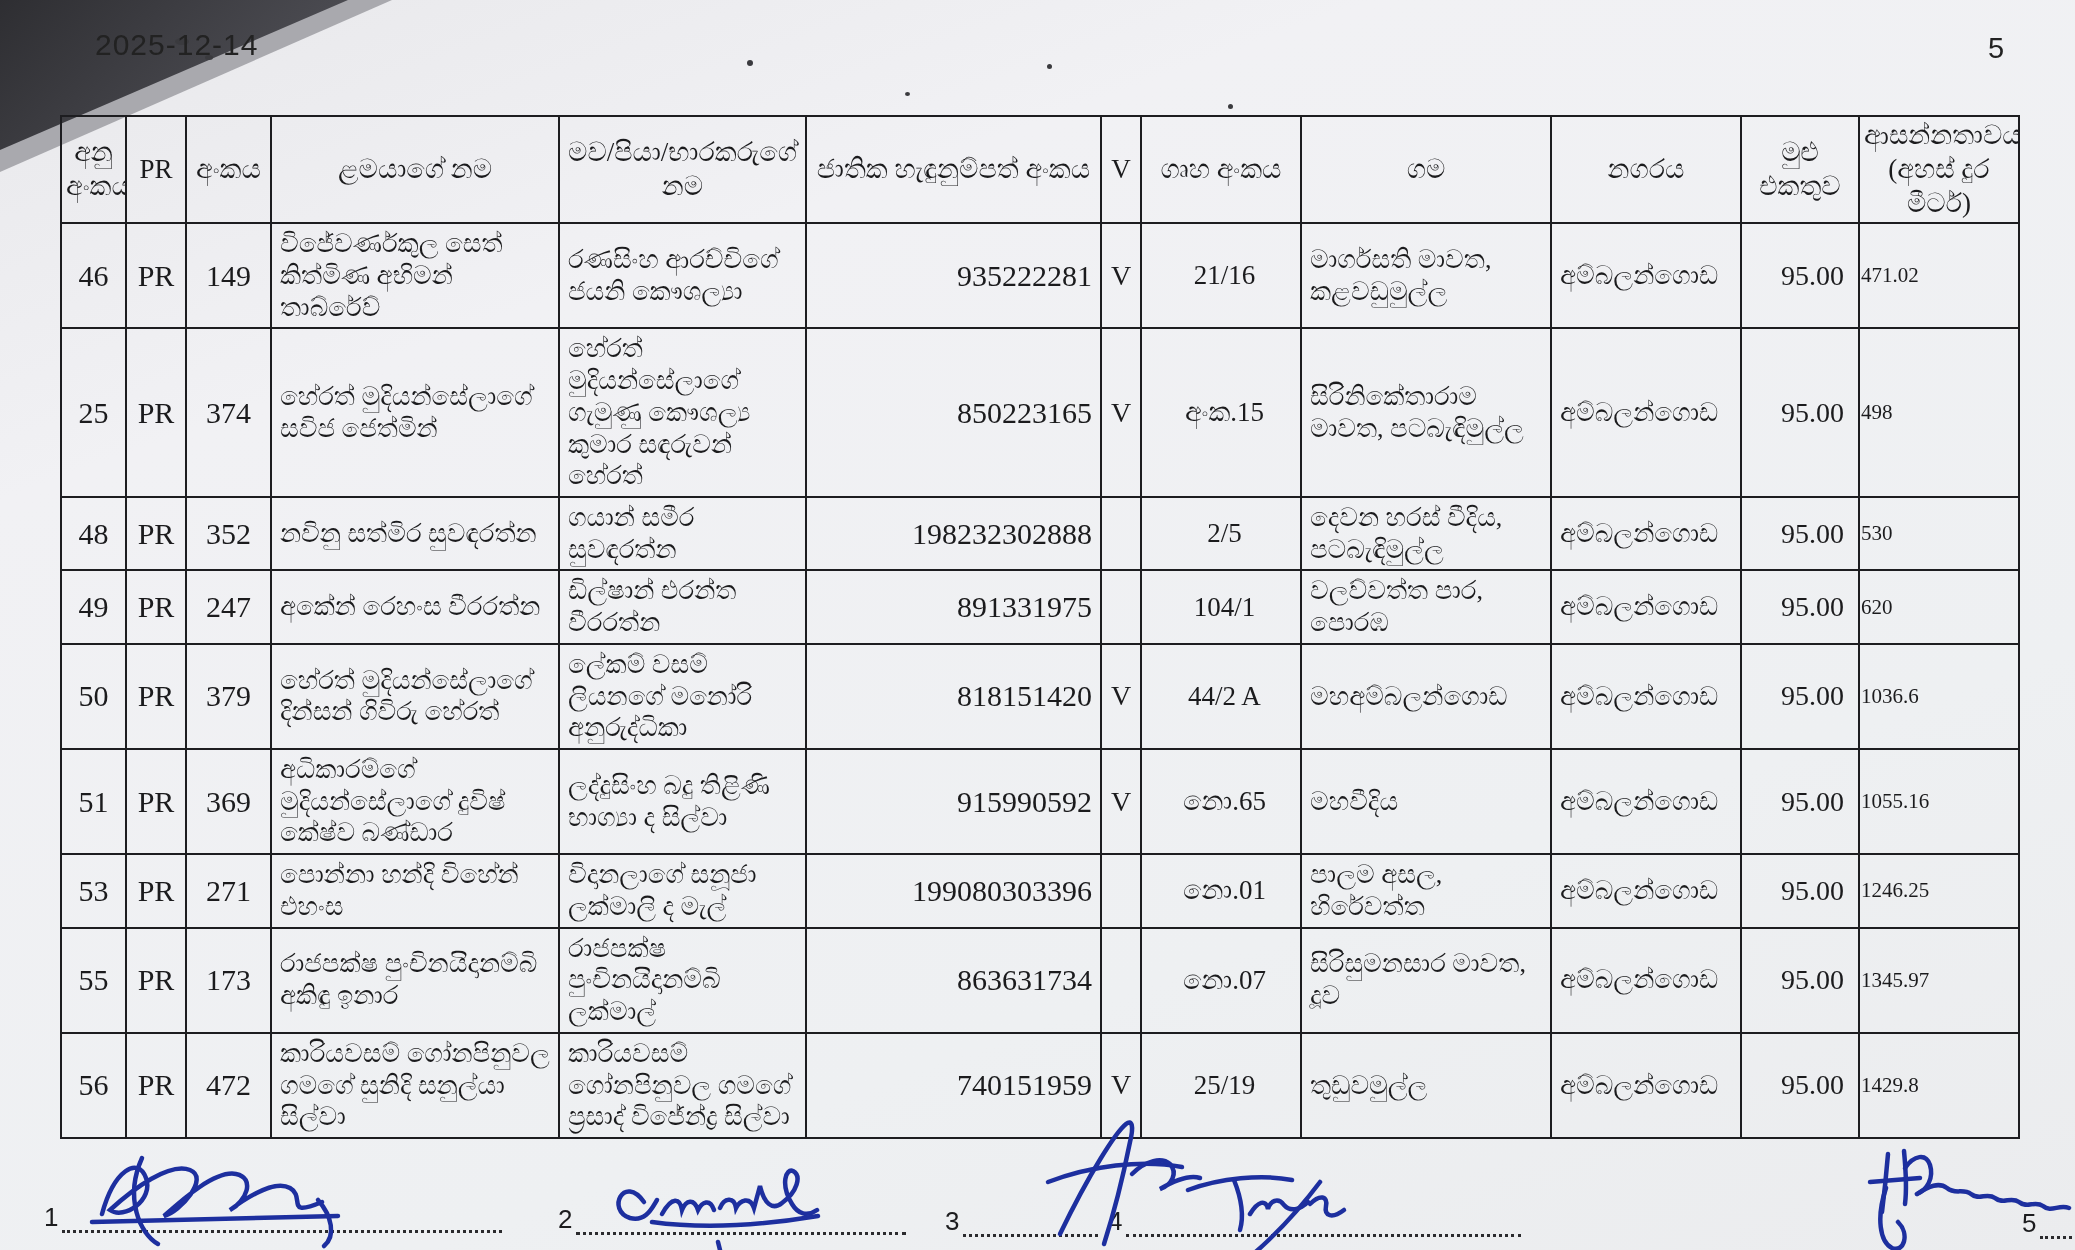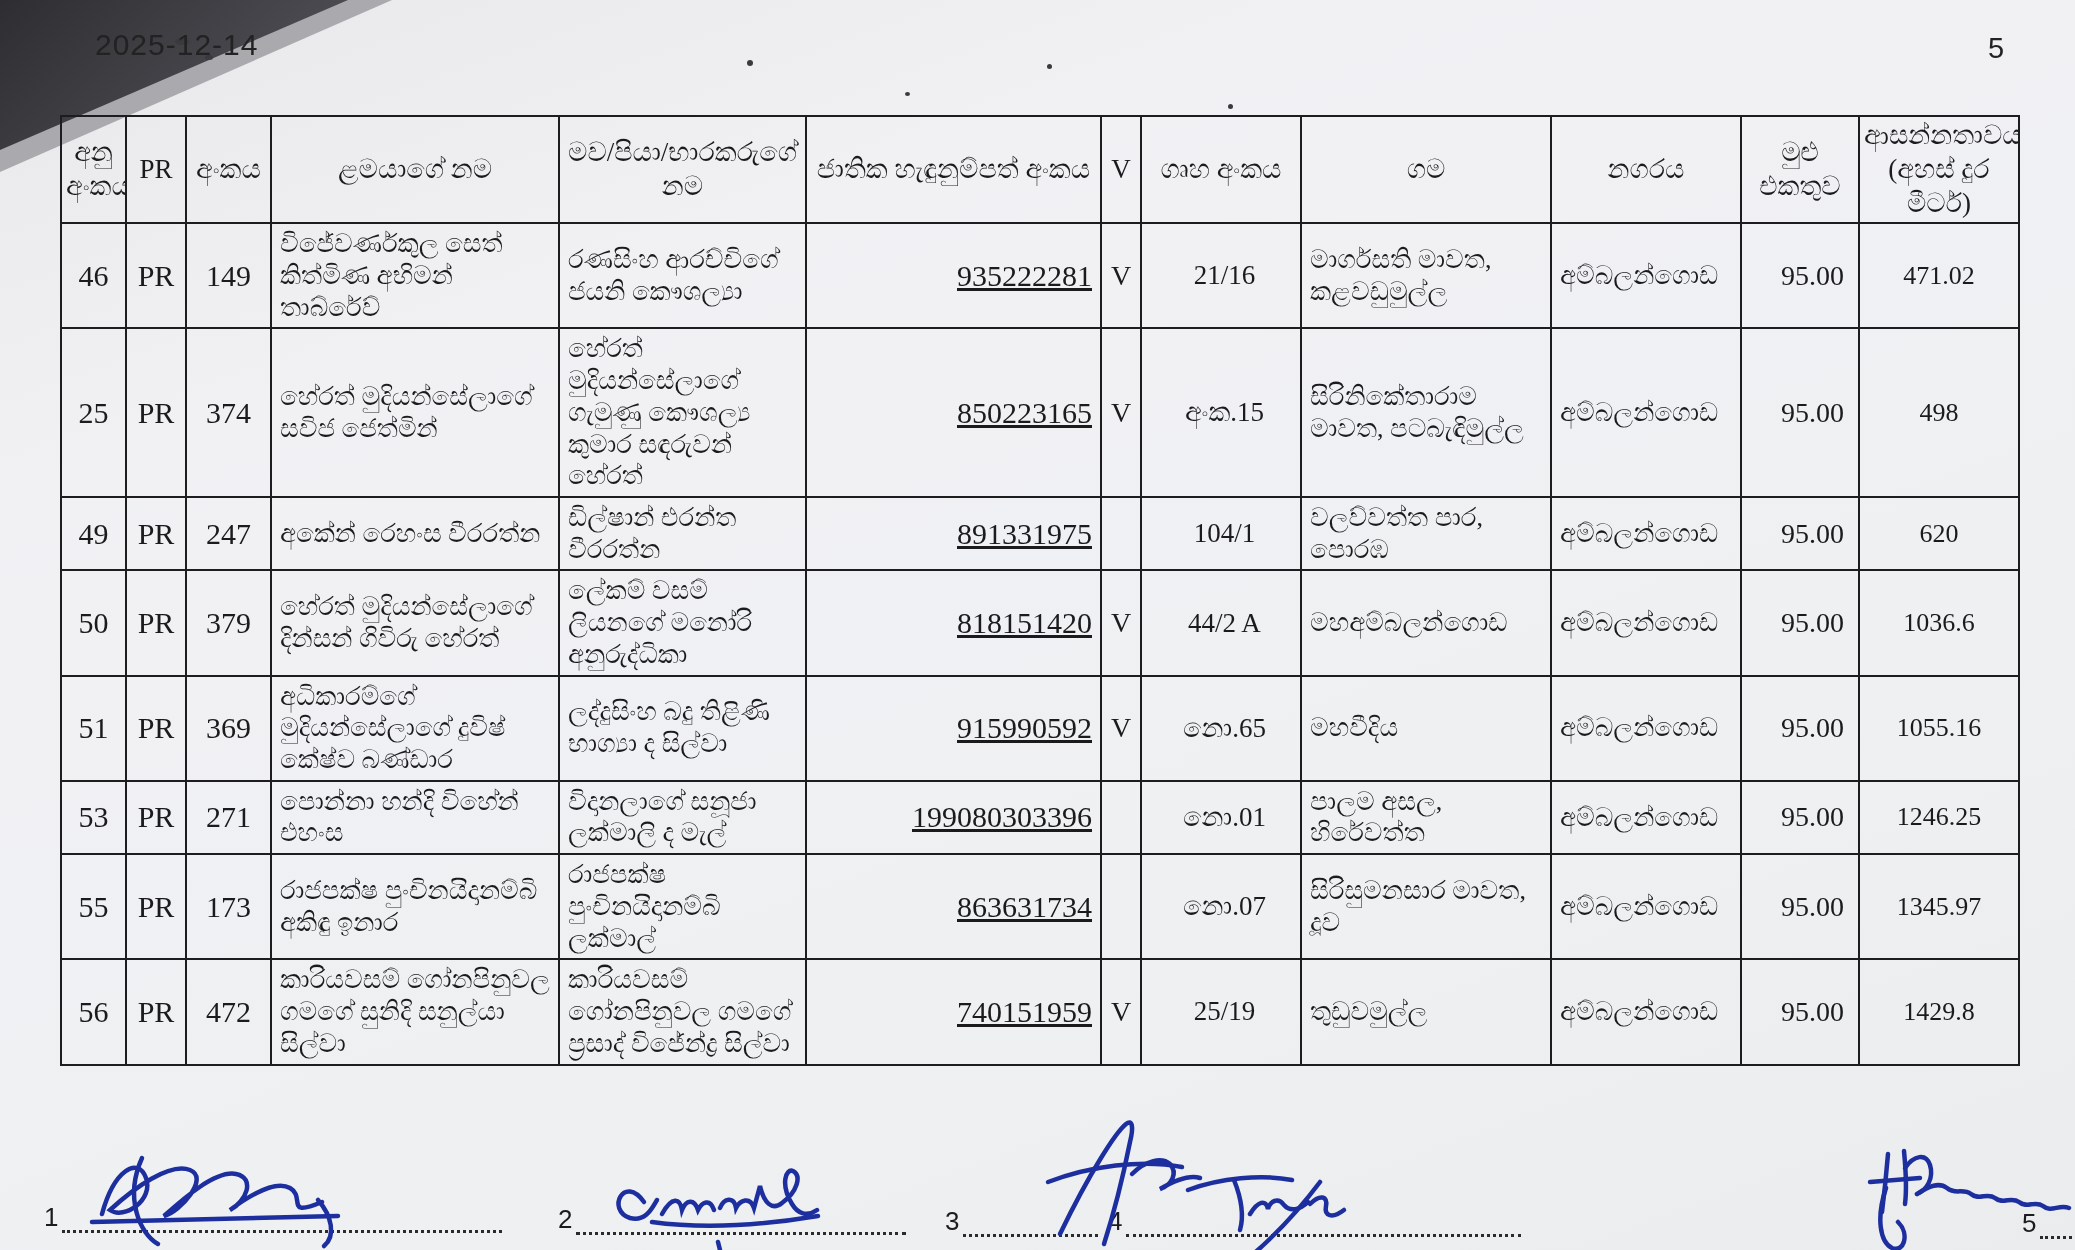--- a/index.html
+++ b/index.html
@@ -25,25 +25,25 @@
                   border-collapse:collapse; table-layout:fixed; }
   table.records th, table.records td { border:2.5px solid #1d1d20; overflow:hidden; vertical-align:middle; }
   table.records th { font-size:27px; font-weight:normal; text-align:center; padding:2px 4px; line-height:1.25; }
   th.th-serial { font-size:24px; }
   th.th-pr { font-weight:bold; font-size:28px; }
   th.th-v  { font-weight:bold; font-size:28px; }
   th.th-nic { text-align:right; padding-right:8px; }
 
   td.c-num   { font-size:30px; text-align:center;margin-top:12px; }
   td.c-name  { font-size:26px; text-align:left; padding:4px 8px; line-height:1.22; }
-  td.c-nic   { font-size:30px; text-align:right; padding-right:8px;text-decoration:underline; }
+  td.c-nic   { font-size:30px; text-align:right; padding-right:8px; }
   td.c-v     { font-size:28px; text-align:center; }
   td.c-house { font-size:27px; text-align:center;padding-left:8px; }
   td.c-total { font-size:28px; text-align:right; padding-right:14px; }
-  td.c-dist  { font-size:26px; text-align:center; }
+  td.c-dist  { font-size:21px; text-align:left; }
 
   .sig { position:absolute; display:flex; align-items:flex-end; }
   .sig-num { font-family:"Liberation Sans",sans-serif; font-size:26px; color:#1c1c1e; margin-right:4px; }
   .sig-line { display:inline-block; height:30px; border-bottom:3.5px dotted #2b2b2e; }
   .ink { position:absolute; }
 </style>
 </head>
 <body>
 
 <div class="page">
@@ -113,20 +113,34 @@
           <td class="c-name">හේරත් මුදියන්සේලාගේ සවිජ ජෙත්මින්</td>
           <td class="c-name">හේරත් මුදියන්සේලාගේ ගැමුණු කෞශල්‍ය කුමාර සඳරුවන් හේරත්</td>
           <td class="c-nic">850223165</td>
           <td class="c-v">V</td>
           <td class="c-house">අංක.15</td>
           <td class="c-name">සිරිනිකේතාරාම මාවත, පටබැඳිමුල්ල</td>
           <td class="c-name">අම්බලන්ගොඩ</td>
           <td class="c-total">95.00</td>
           <td class="c-dist">498</td>
         </tr>
+        <tr style="height: 67px;">
+          <td class="c-num">48</td>
+          <td class="c-num">PR</td>
+          <td class="c-num">352</td>
+          <td class="c-name">නවිනු සත්මිර සුවඳරත්න</td>
+          <td class="c-name">ගයාන් සමීර සුවඳරත්න</td>
+          <td class="c-nic">198232302888</td>
+          <td class="c-v"></td>
+          <td class="c-house">2/5</td>
+          <td class="c-name">දෙවන හරස් වීදිය, පටබැඳිමුල්ල</td>
+          <td class="c-name">අම්බලන්ගොඩ</td>
+          <td class="c-total">95.00</td>
+          <td class="c-dist">530</td>
+        </tr>
         <tr style="height: 52px;">
           <td class="c-num">49</td>
           <td class="c-num">PR</td>
           <td class="c-num">247</td>
           <td class="c-name">අකේන් රෙහංස වීරරත්න</td>
           <td class="c-name">ඩිල්ෂාන් එරන්ත වීරරත්න</td>
           <td class="c-nic">891331975</td>
           <td class="c-v"></td>
           <td class="c-house">104/1</td>
           <td class="c-name">වලව්වත්ත පාර, පොරඹ</td>

